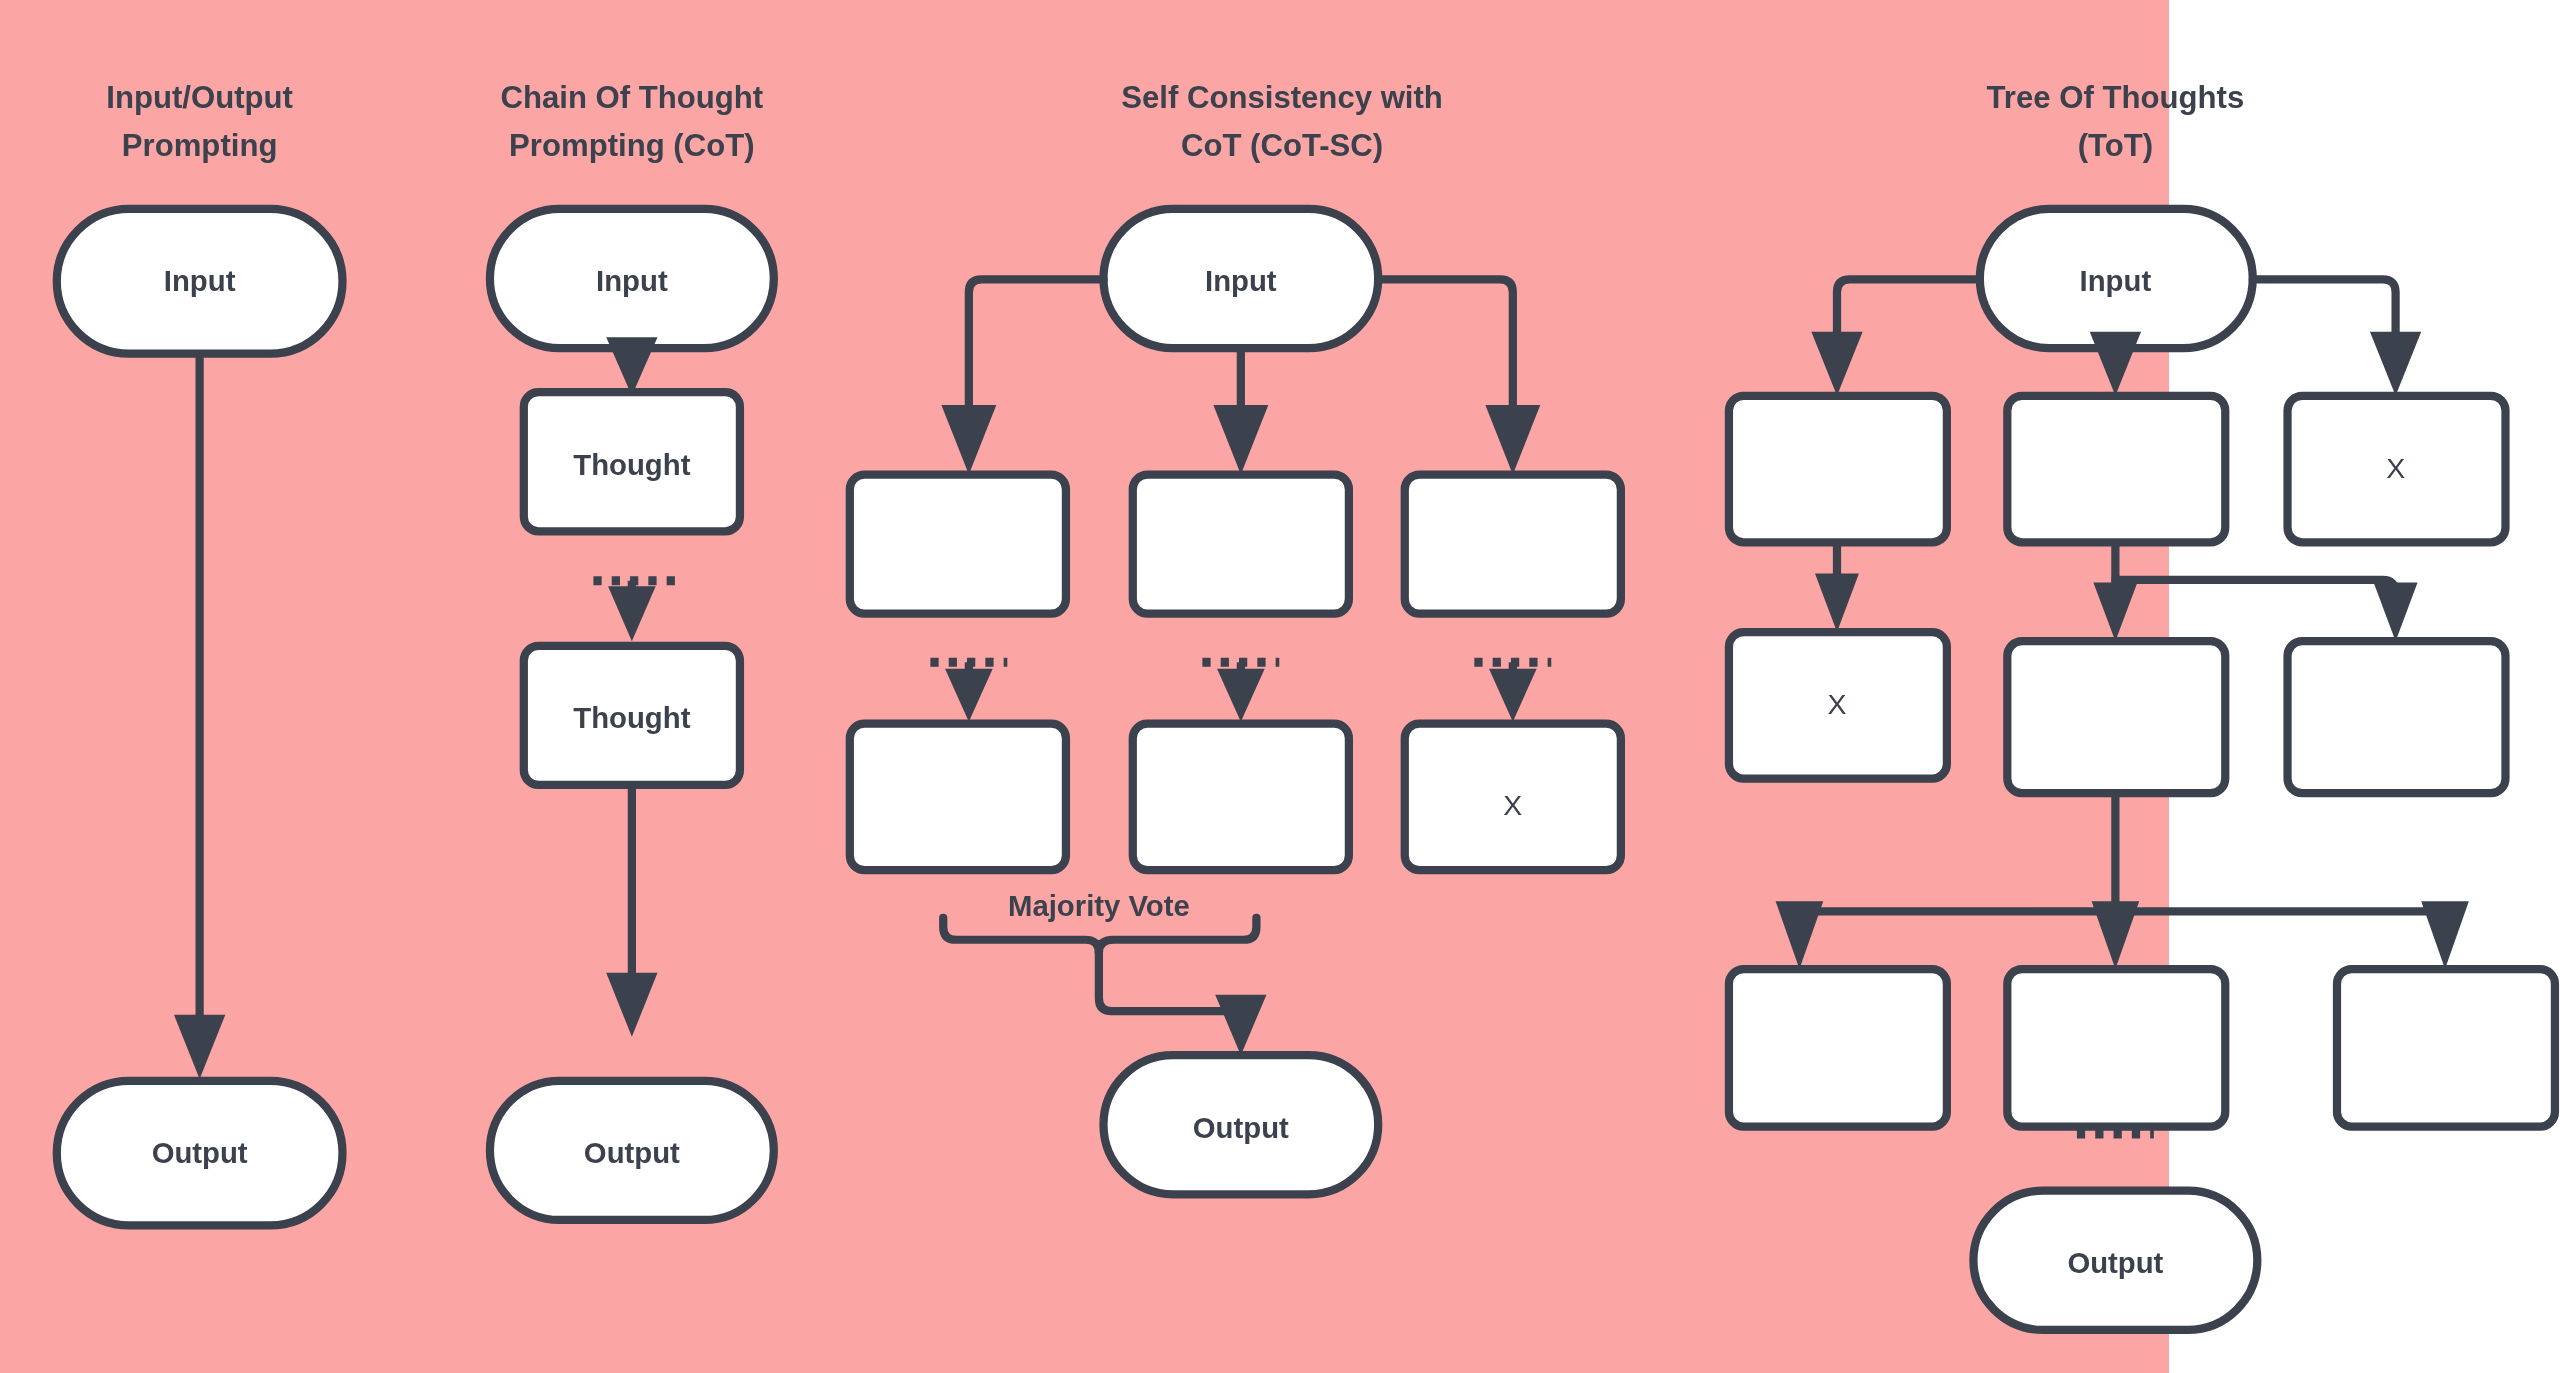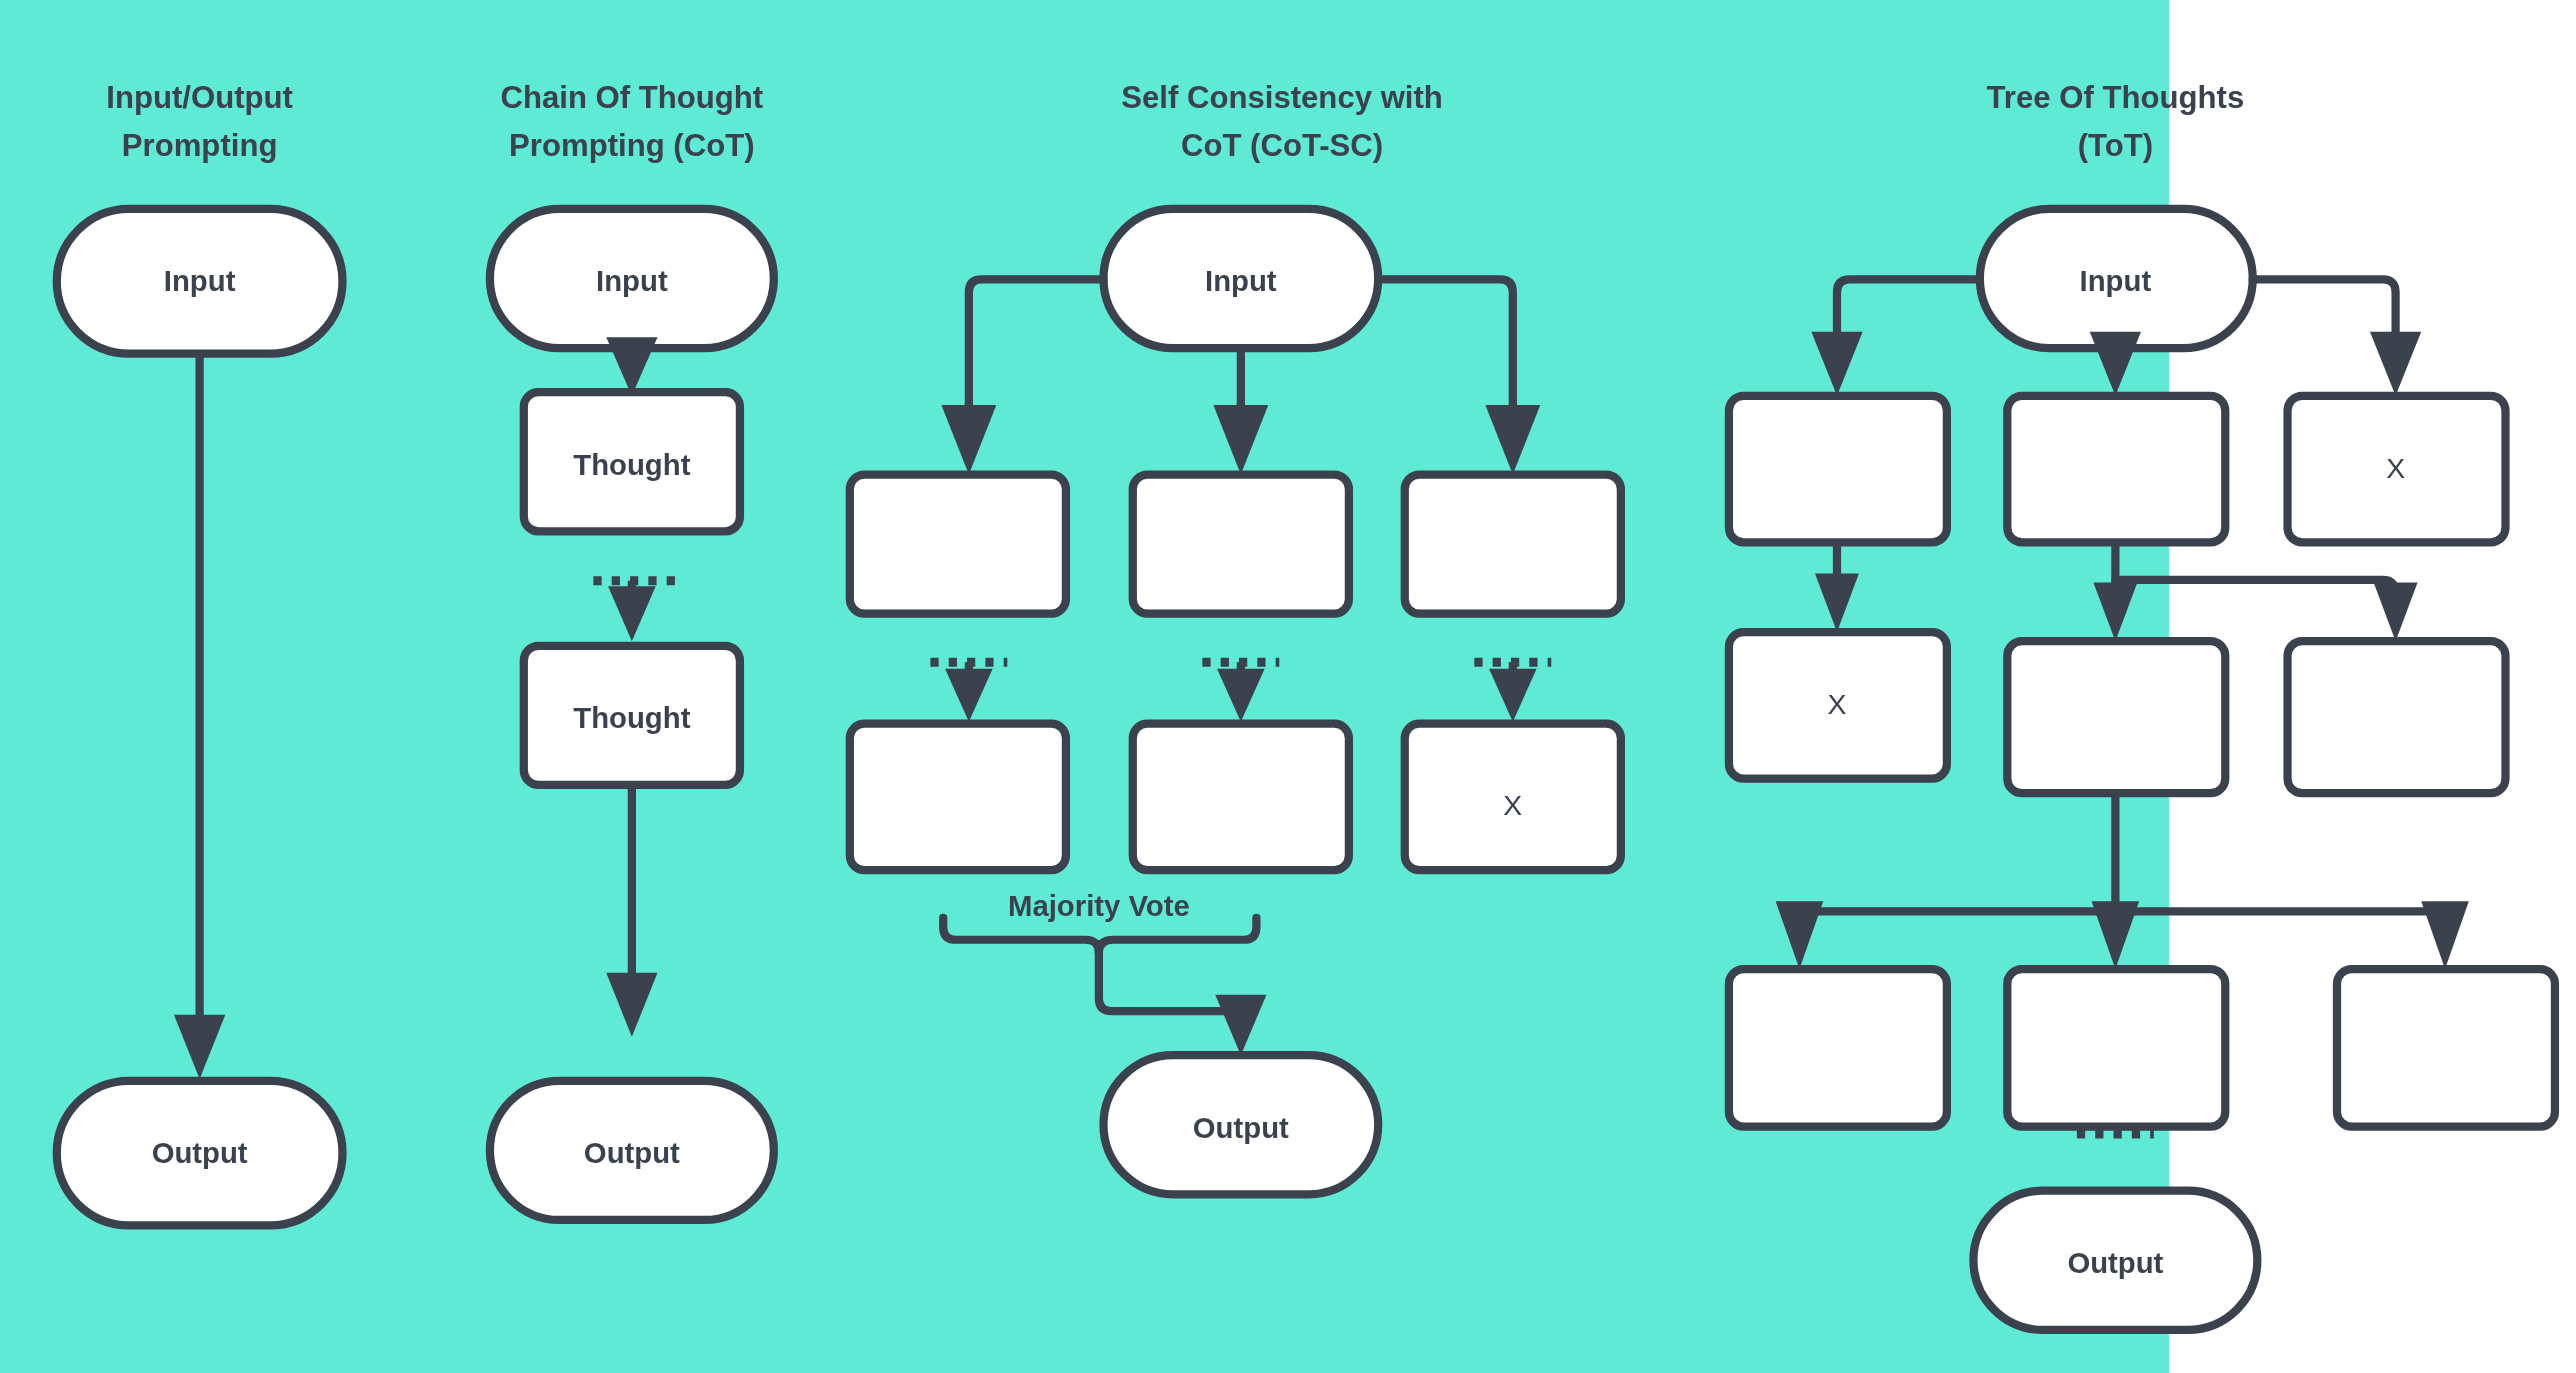--- a/index.html
+++ b/index.html
@@ -1,17 +1,17 @@
 <!DOCTYPE html>
 <html style="font-size:14.7px"><head>
 <meta charset="utf-8">
 <style>
   html,body{margin:0;padding:0;background:#ffffff;}
   body{width:2576px;height:1374px;overflow:hidden;font-family:"Liberation Sans",sans-serif;}
-  #canvas{position:relative;width:2169px;height:1374px;background:#5eead4;}
+  #canvas{position:relative;width:2169px;height:1374px;background:#fca5a5;}
   svg#diagram{position:absolute;left:0;top:0;width:2576px;height:1374px;}
   .stroke{fill:none;stroke:#3b414d;stroke-width:9;stroke-linecap:round;stroke-linejoin:round;}
   .node{fill:#ffffff;stroke:#3b414d;stroke-width:9;}
   .arrowline{fill:none;stroke:#3b414d;stroke-width:9;stroke-linecap:butt;stroke-linejoin:round;}
   .dashline{fill:none;stroke:#3b414d;stroke-width:10;stroke-linecap:butt;stroke-dasharray:9 11;}
   .head{fill:#3b414d;}
   text{fill:#3b414d;font-family:"Liberation Sans",sans-serif;font-weight:bold;}
   .col-title{font-size:34px;text-anchor:middle;}
   .node-label{font-size:32px;text-anchor:middle;}
   .x-label{font-size:31px;text-anchor:middle;font-weight:normal;}

